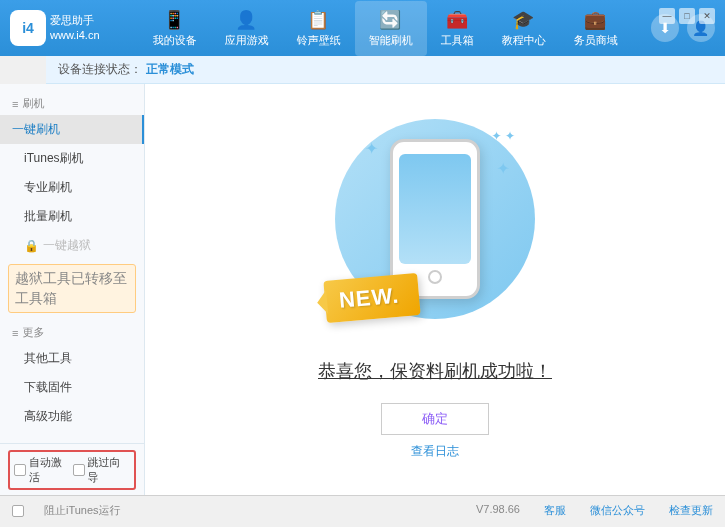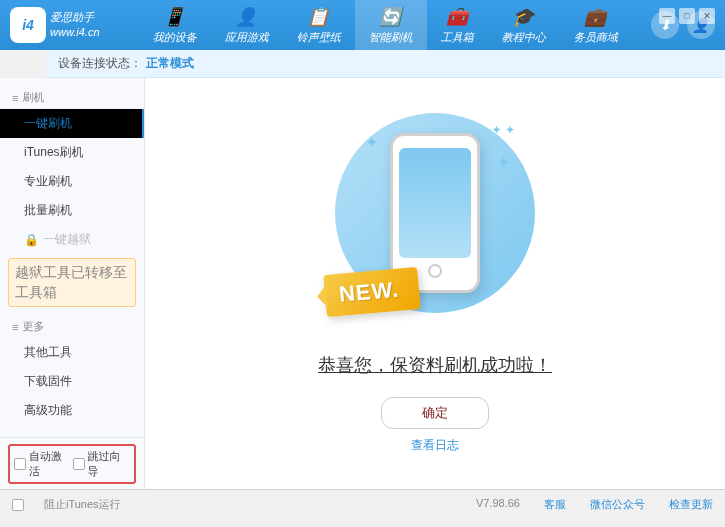--- a/index.html
+++ b/index.html
@@ -1,19 +1,19 @@
 <!DOCTYPE html>
 <html><head>
   <meta charset="utf-8">
   <style>
     * { box-sizing: border-box; margin: 0; padding: 0; }
     body { font-family: 'Microsoft YaHei', Arial, sans-serif; font-size: 12px; background: #f0f0f0; width: 725px; height: 527px; overflow: hidden; }
 
     
-    .header { background: linear-gradient(180deg, #3b9ee8 0%, #2b8fd8 100%); height: 50px; display: flex; align-items: center; padding: 0 10px; font-style: italic; }
+    .header { background: linear-gradient(180deg, #3b9ee8 0%, #2b8fd8 100%); height: 56px; display: flex; align-items: center; padding: 0 10px; }
     .logo { display: flex; align-items: center; gap: 4px; margin-right: 20px; }
     .logo-icon { width: 36px; height: 36px; background: white; border-radius: 8px; display: flex; align-items: center; justify-content: center; color: #2b8fd8; font-weight: bold; font-size: 14px; }
     .logo-text { color: white; font-size: 11px; line-height: 1.4; }
     .nav-items { display: flex; align-items: center; flex: 1; justify-content: center; gap: 0px; }
     .nav-item { display: flex; flex-direction: column; align-items: center; color: white; padding: 8px 14px; cursor: pointer; font-size: 11px; gap: 2px; border-radius: 4px; }
     .nav-item.active { background: rgba(255,255,255,0.2); }
     .nav-icon { font-size: 18px; }
     .header-right { display: flex; gap: 8px; margin-left: auto; }
     .header-btn { width: 28px; height: 28px; border-radius: 50%; background: rgba(255,255,255,0.3); display: flex; align-items: center; justify-content: center; color: white; cursor: pointer; font-size: 14px; }
     .window-controls { display: flex; gap: 4px; position: absolute; top: 8px; right: 10px; }
@@ -24,21 +24,21 @@
     .breadcrumb-status { color: #2b8fd8; font-weight: bold; }
 
     
     .main { display: flex; height: calc(527px - 60px - 26px - 30px); }
 
     
     .sidebar { width: 145px; background: #f7f9fc; border-right: 1px solid #dde8f0; padding: 8px 0; overflow-y: auto; flex-shrink: 0; }
     .sidebar-section { margin-bottom: 4px; }
     .sidebar-section-header { display: flex; align-items: center; padding: 4px 12px; color: #888; font-size: 11px; gap: 4px; }
     .sidebar-item { padding: 6px 16px 6px 24px; color: #444; cursor: pointer; font-size: 12px; }
-    .sidebar-item.active { background: #000000; color: #1a7dc4; border-right: 2px solid #2b8fd8; }
+    .sidebar-item.active { background: #e5e5e5; color: #1a7dc4; border-right: 2px solid #2b8fd8; padding-left: 12px; }
     .sidebar-disabled { padding: 6px 16px 6px 24px; color: #bbb; font-size: 12px; display: flex; align-items: center; gap: 4px; }
     .sidebar-notice { background: #fff3e0; border: 1px solid #ffcc80; margin: 4px 8px; padding: 4px 6px; font-size: 14px; color: #888; border-radius: 3px; line-height: 1.4; }
     .sidebar-more { display: flex; align-items: center; padding: 4px 12px; color: #888; font-size: 11px; gap: 4px; margin-top: 8px; }
 
     
     .content { flex: 1; display: flex; flex-direction: column; align-items: center; justify-content: center; background: white; padding: 20px; }
 
     
     .phone-illustration { position: relative; width: 200px; height: 220px; margin-bottom: 20px; }
     .phone-circle { width: 200px; height: 200px; background: linear-gradient(135deg, #b3e0f7 0%, #7ec8f0 100%); border-radius: 50%; display: flex; align-items: center; justify-content: center; position: relative; }
@@ -47,21 +47,21 @@
     .phone-home { width: 14px; height: 14px; border-radius: 50%; border: 2px solid #ccc; margin-top: 6px; }
     .sparkle { position: absolute; color: #7ec8f0; font-size: 16px; }
     .sparkle-1 { top: 20px; left: 30px; }
     .sparkle-2 { top: 40px; right: 25px; }
     .new-badge { position: absolute; bottom: 20px; left: -10px; background: linear-gradient(135deg, #f7c948, #f0a500); padding: 8px 20px 8px 14px; border-radius: 4px; transform: rotate(-5deg); box-shadow: 2px 3px 8px rgba(0,0,0,0.2); }
     .new-badge-text { color: white; font-size: 22px; font-weight: bold; letter-spacing: 1px; text-shadow: 1px 1px 2px rgba(0,0,0,0.2); }
     .new-badge::before { content: ''; position: absolute; left: -8px; top: 50%; transform: translateY(-50%); border-top: 12px solid transparent; border-bottom: 12px solid transparent; border-right: 10px solid #f7c948; }
     .success-stars { position: absolute; top: 10px; right: 20px; color: #7ec8f0; font-size: 12px; }
 
     .success-text { font-size: 18px; color: #333; margin-bottom: 20px; font-weight: 500; text-decoration: underline; }
-    .confirm-btn { background: white; border: 1px solid #ccc; color: #7f1d1d; padding: 6px 40px; border-radius: 12px; cursor: pointer; font-size: 13px; margin-bottom: 8px; }
+    .confirm-btn { background: white; border: 1px solid #ccc; color: #8b5cf6; padding: 6px 40px; border-radius: 0; cursor: pointer; font-size: 13px; margin-bottom: 8px; }
     .log-link { color: #2b8fd8; font-size: 12px; cursor: pointer; text-decoration: none; }
 
     
     .device-panel { padding: 6px 8px; border-top: 1px solid #dde8f0; }
     .auto-options { display: flex; gap: 1px; align-items: center; margin-bottom: 6px; padding: 3px 4px; border: 2px solid #e05252; border-radius: 3px; }
     .checkbox-item { display: flex; align-items: center; gap: 3px; font-size: 11px; color: #444; cursor: pointer; }
     .checkbox { width: 12px; height: 12px; border: 1px solid #aaa; background: white; border-radius: 2px; flex-shrink: 0; }
     .device-info { display: flex; align-items: flex-start; gap: 6px; padding: 4px 0; }
     .device-icon { color: #2b8fd8; font-size: 20px; }
     .device-details { font-size: 11px; }

